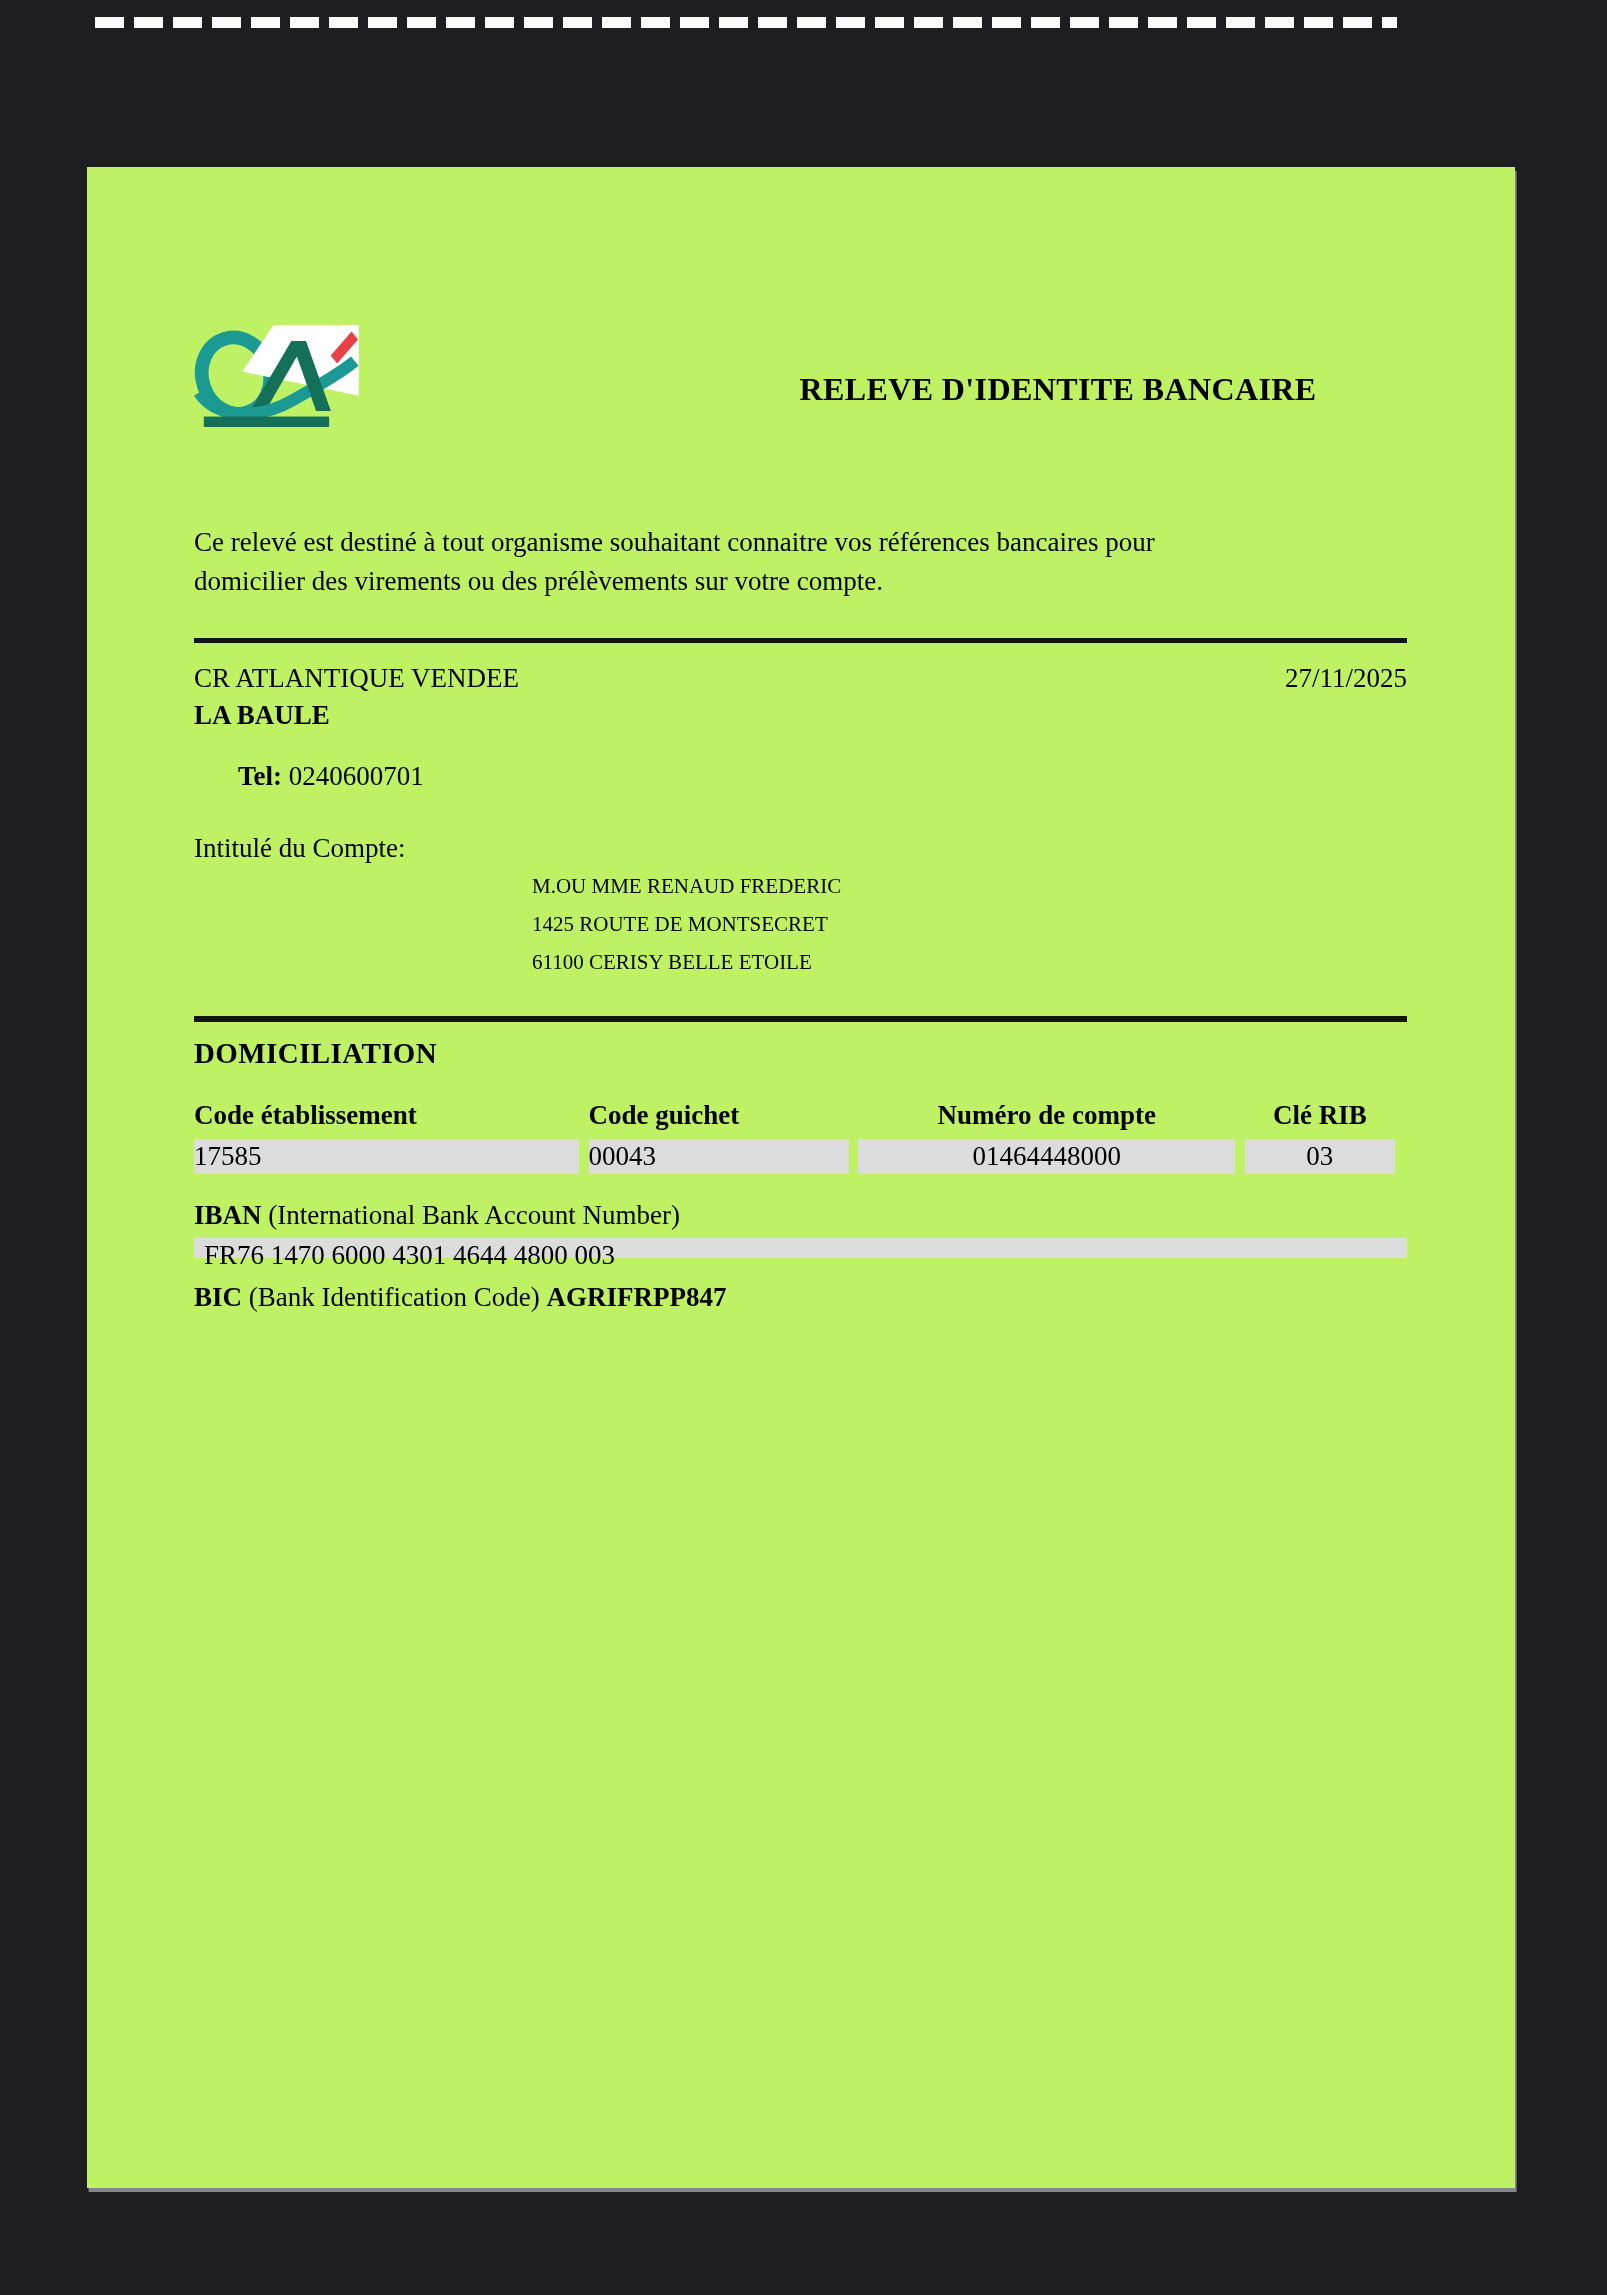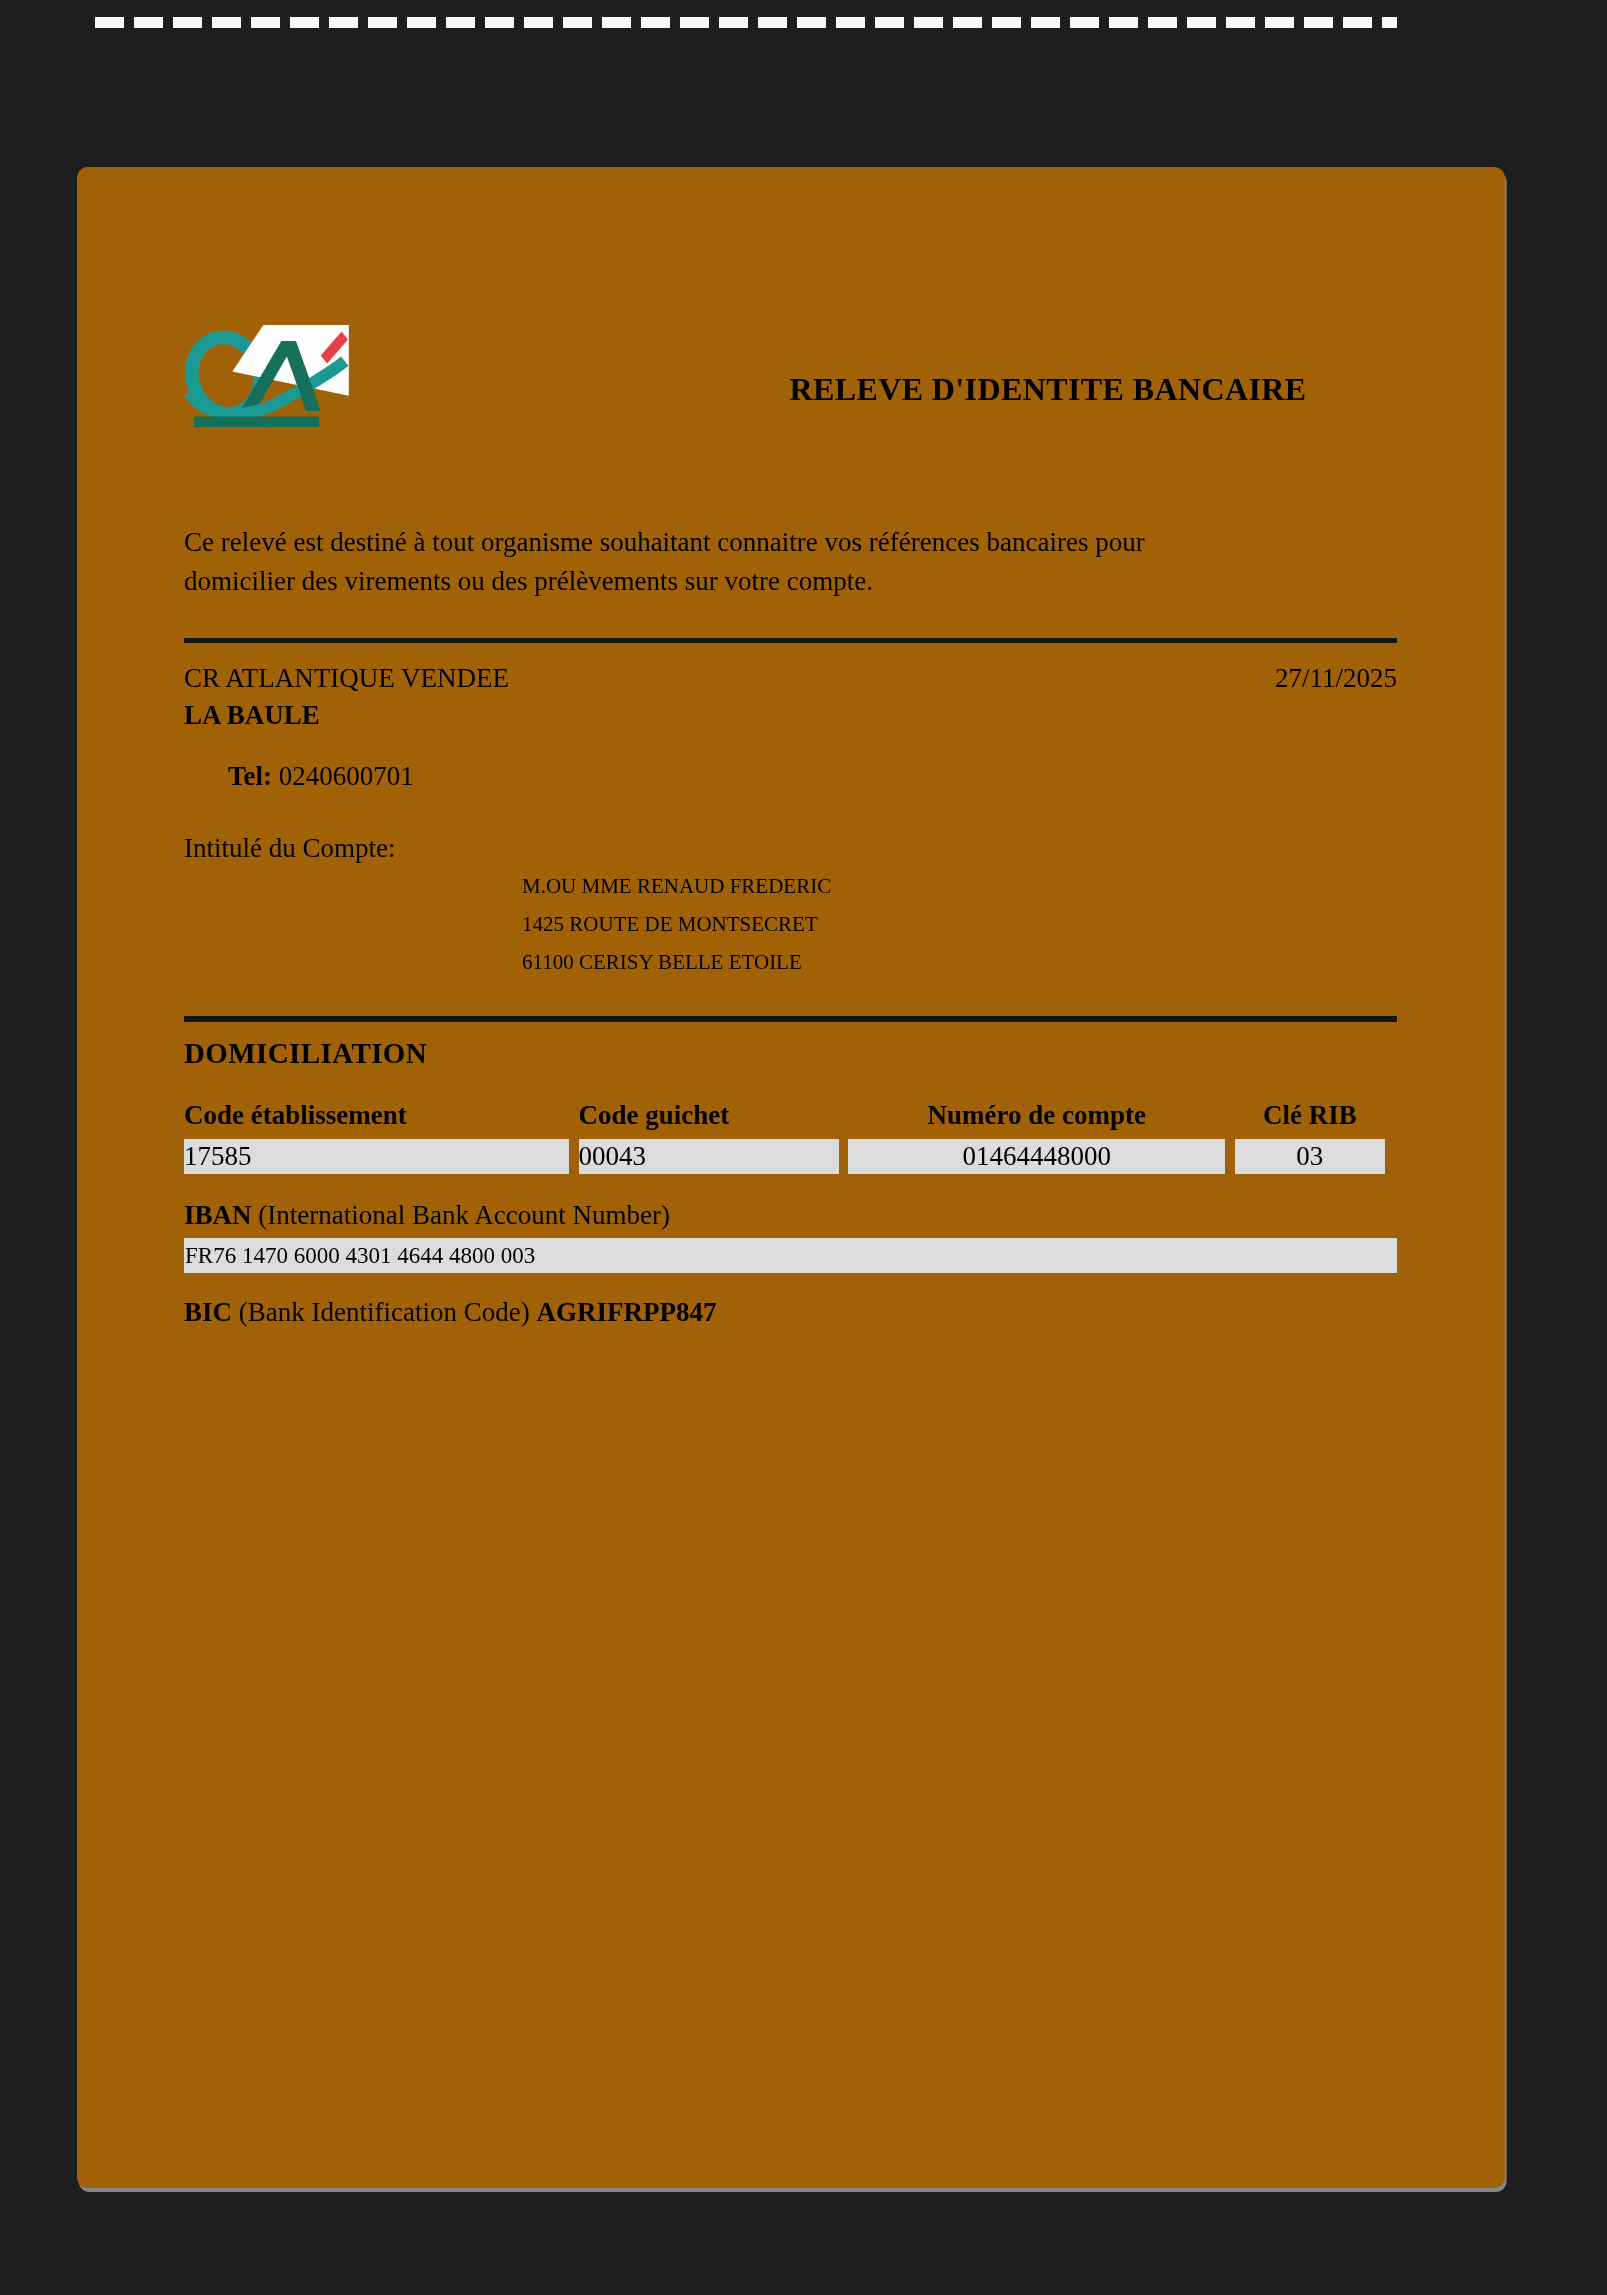--- a/index.html
+++ b/index.html
@@ -19,25 +19,24 @@
     color:#000;
   }
   .perforation{
     position:absolute;
     left:95px; top:17px;
     width:1302px; height:11.3px;
     background:repeating-linear-gradient(to right,#fafafa 0 29px,transparent 29px 39px);
   }
   .page{
     position:absolute;
-    left:77px; top:167px;
+    left:87px; top:167px;
     width:1428px; height:2021px;
-    background:#a16207;
+    background:#bef264;
     box-shadow:1.6px 4px 0 #85858b;
-    border-radius:11px;
   }
   .content{
     padding:0 108px 0 107px;
     width:100%;
     height:100%;
   }
   .header-row{
     display:flex;
     align-items:flex-start;
     padding-top:158px;
@@ -91,24 +90,24 @@
   .c1{width:385px;text-align:left;}
   .c2{width:260px;text-align:left;}
   .c3{width:377px;text-align:center;}
   .c4{width:150px;text-align:center;}
   .table-vals > div{background:var(--cell-gray);height:35px;}
   .iban-label{margin-top:22.5px;font-size:27px;line-height:37px;}
   .iban-label .lbl{font-weight:bold;}
   .iban-bar{
     margin-top:4.8px;
     background:var(--cell-gray);
-    height:35px;
-    font-size:23px;
+    height:20px;
+    font-size:27px;
     line-height:35px;
-    padding-left:1px;
+    padding-left:10px;
   }
   .bic-line{margin-top:21px;font-size:27px;line-height:37px;}
   .bic-line .lbl,.bic-line .val{font-weight:bold;}
   .fill-green{fill:var(--ca-green);}
   .fill-red{fill:var(--ca-red);}
   .stroke-teal{stroke:var(--ca-teal);fill:none;}
 </style>
 </head>
 <body>
 

